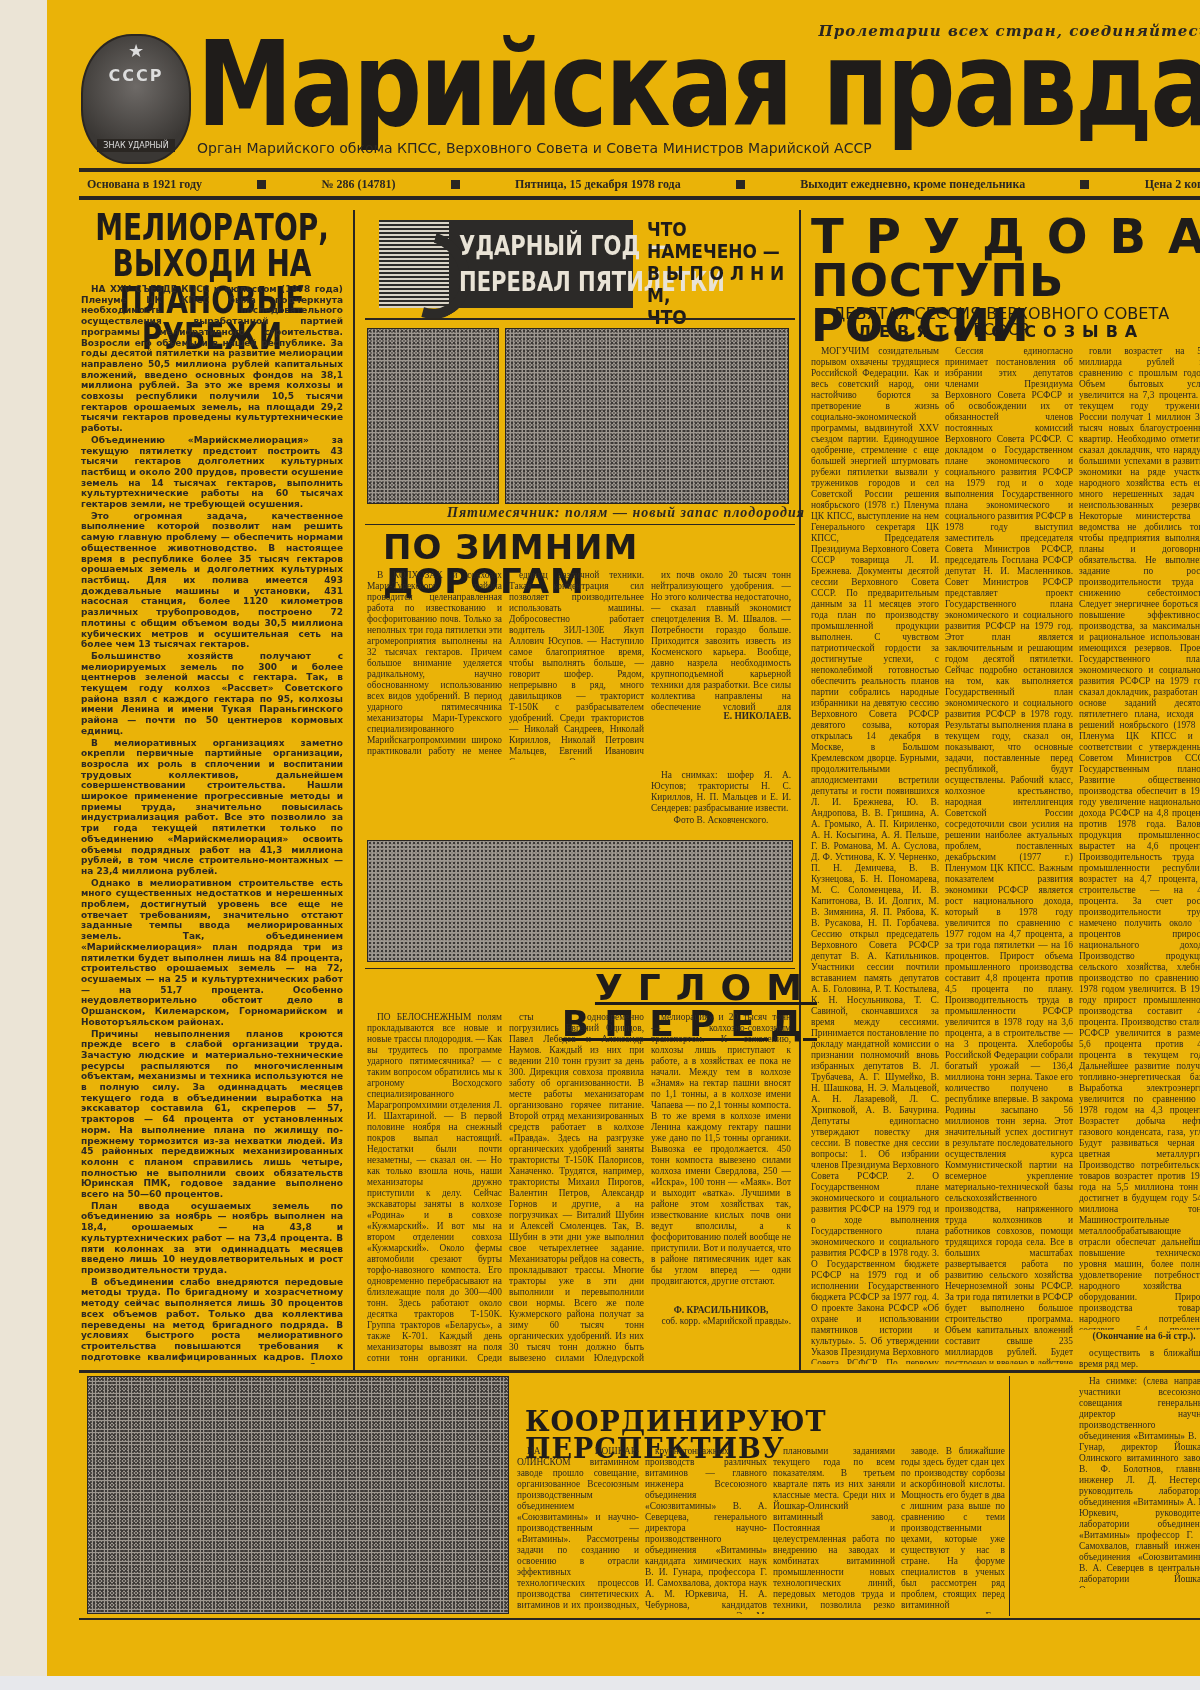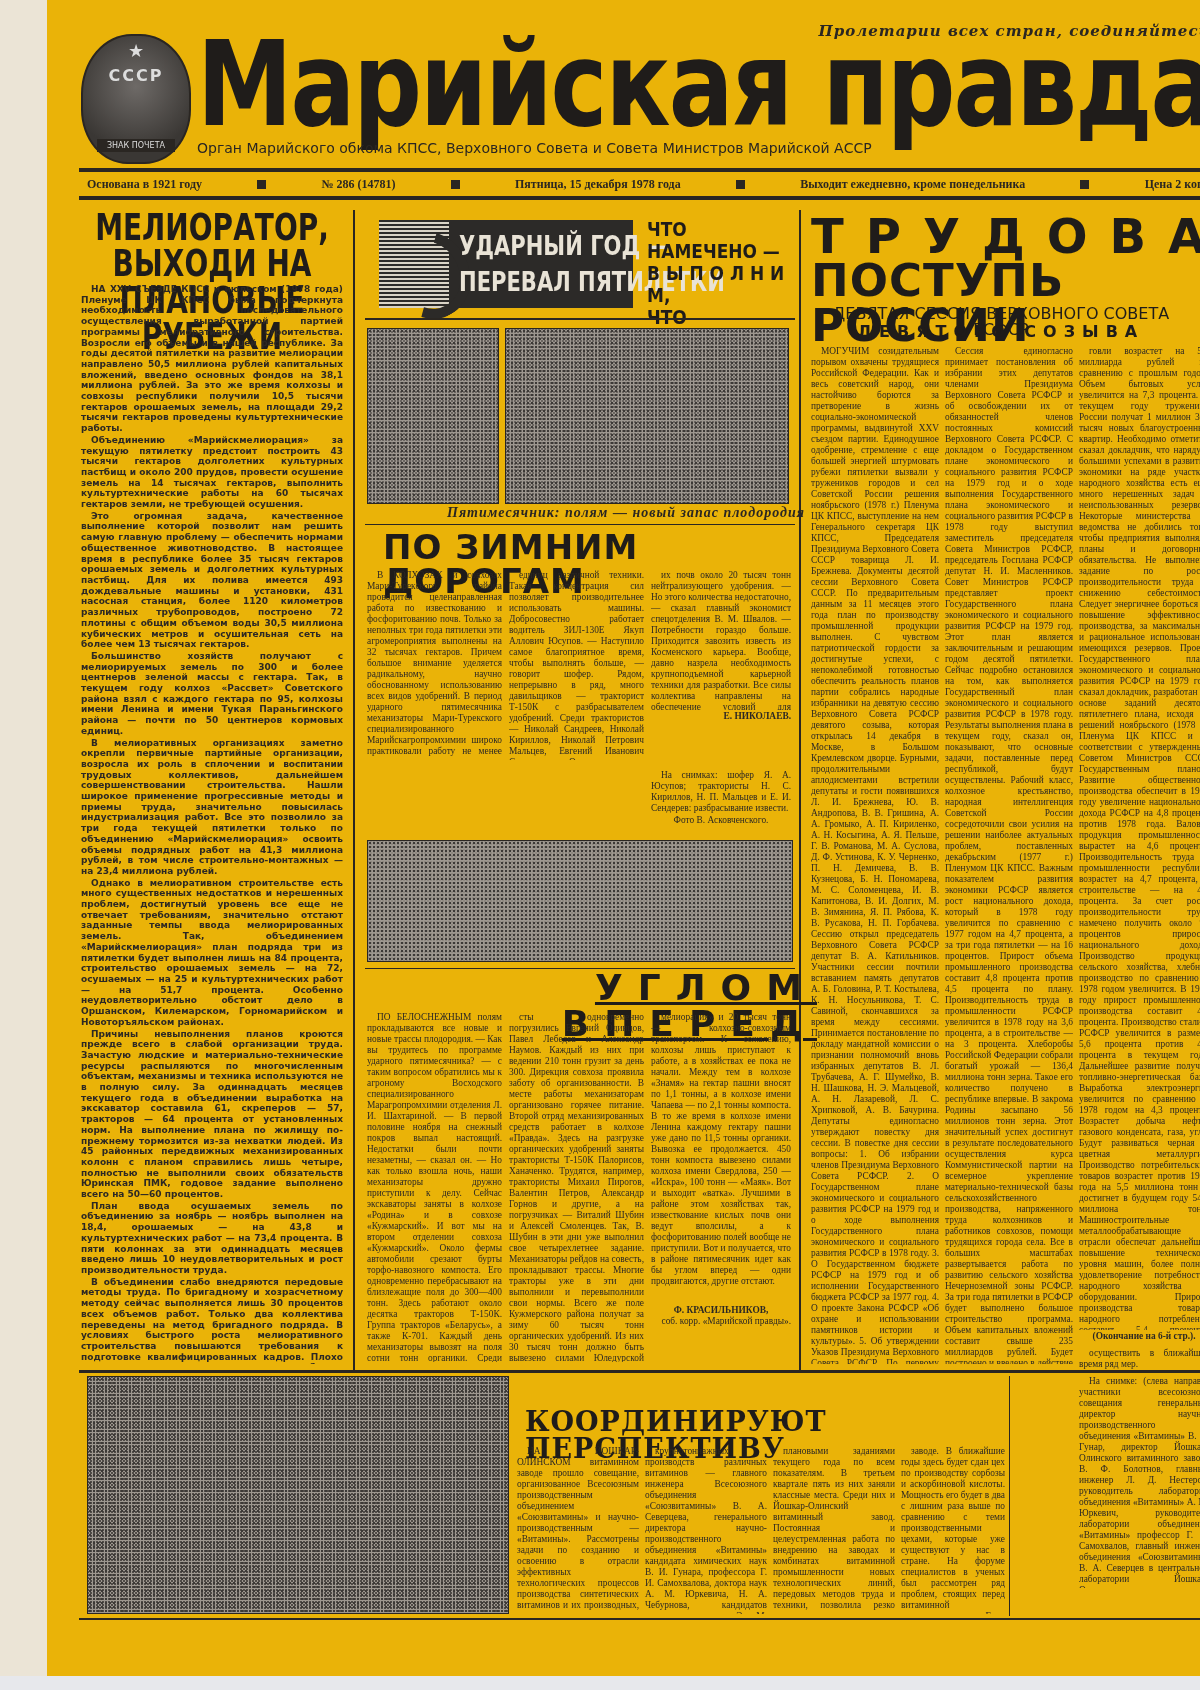--- a/index.html
+++ b/index.html
@@ -65,21 +65,21 @@
 
 <div class="right-edge"></div>
 <div class="bottom-edge"></div>
 
 <div class="page" style="left:0;top:0;width:1182px;height:1676px;">
 
   <div class="slogan" style="right:12px;top:22px;">Пролетарии всех стран, соединяйтесь!</div>
   <div class="emblem" style="left:34px;top:34px;">
     <div class="star">★</div>
     <div class="cccp">СССР</div>
-    <div class="znak">ЗНАК ПОЧЕТА</div>
+    <div class="znak">ЗНАК УДАРНЫЙ</div>
   </div>
   <div class="title" style="left:150px;top:26px;font-size:96px;">Марийская правда</div>
   <div class="subtitle" style="left:150px;top:140px;">Орган Марийского обкома КПСС, Верховного Совета и Совета Министров Марийской АССР</div>
   <div class="rule-thick" style="left:32px;top:168px;width:1132px;"></div>
   <div class="infobar" style="left:40px;top:177px;width:1120px;">
     <span>Основана в 1921 году</span>
     <span class="sq"></span>
     <span>№ 286 (14781)</span>
     <span class="sq"></span>
     <span>Пятница, 15 декабря 1978 года</span>

